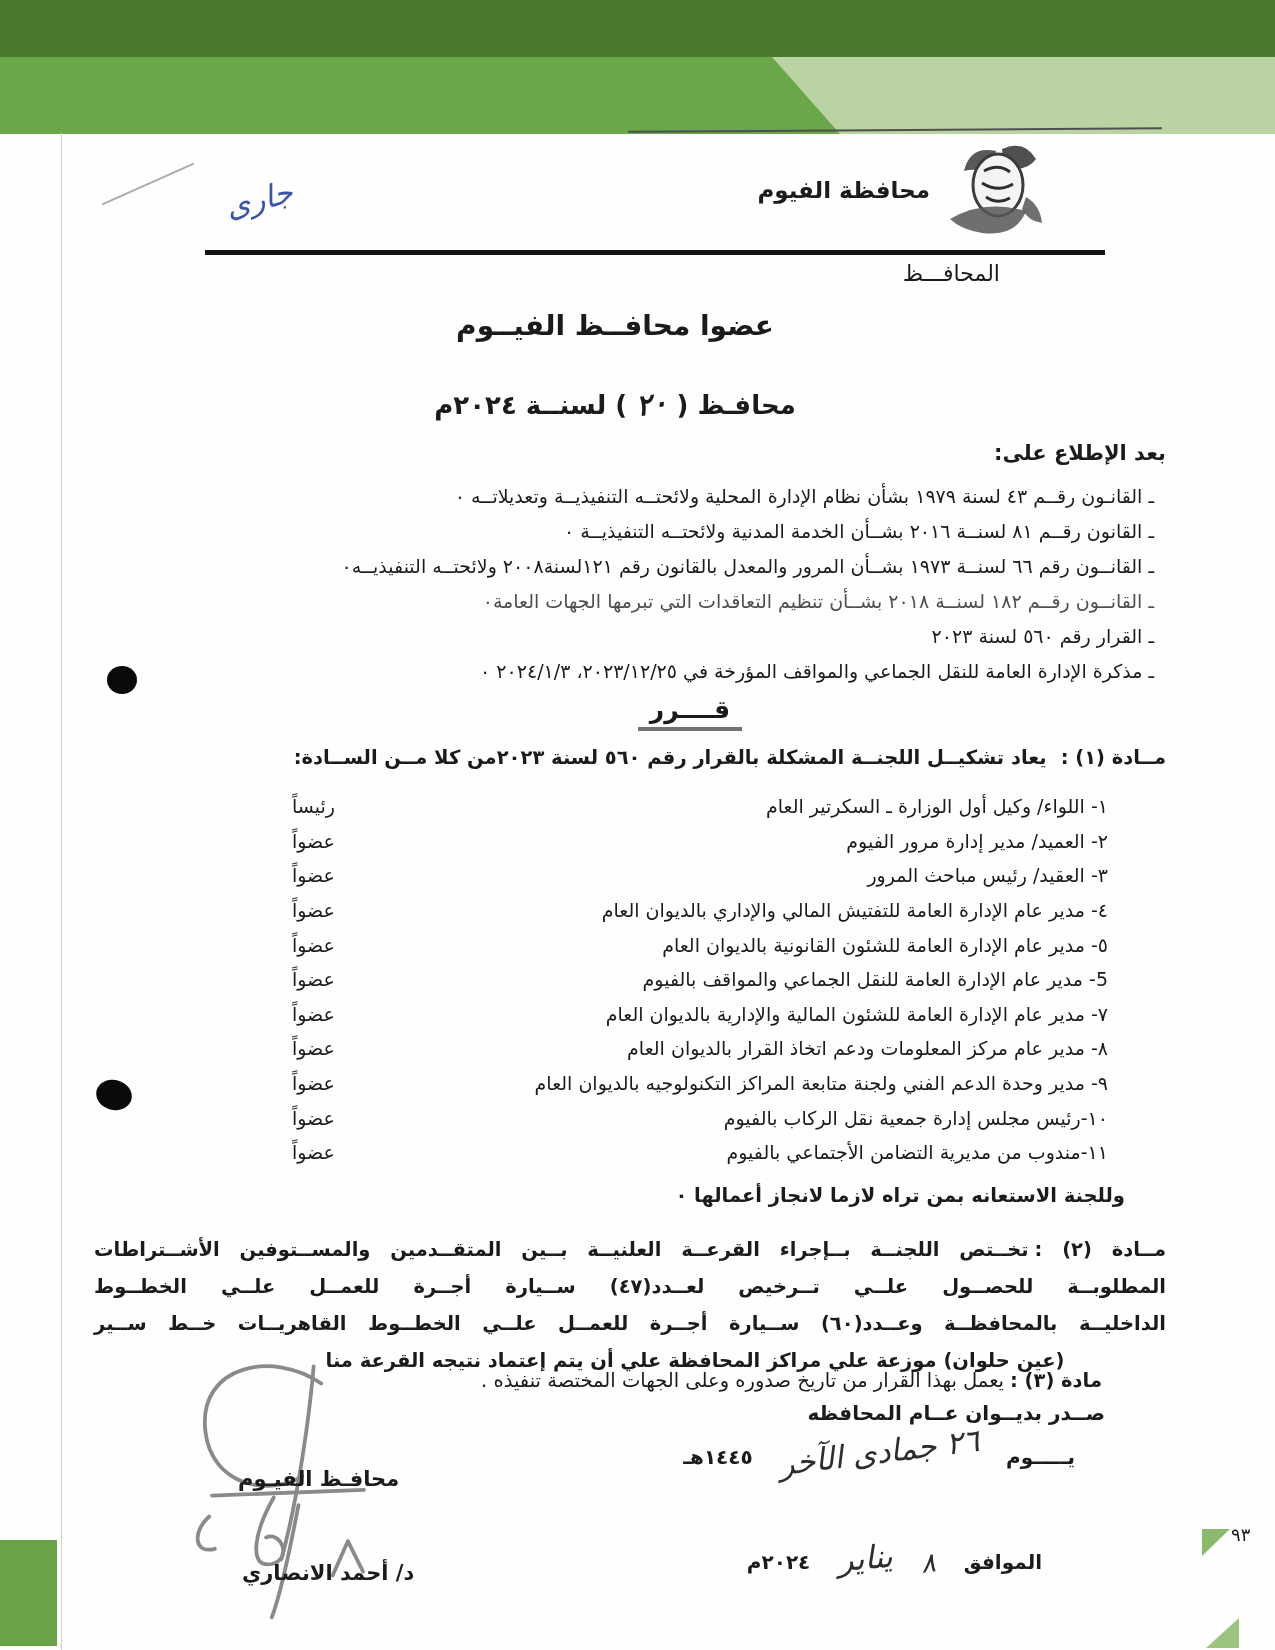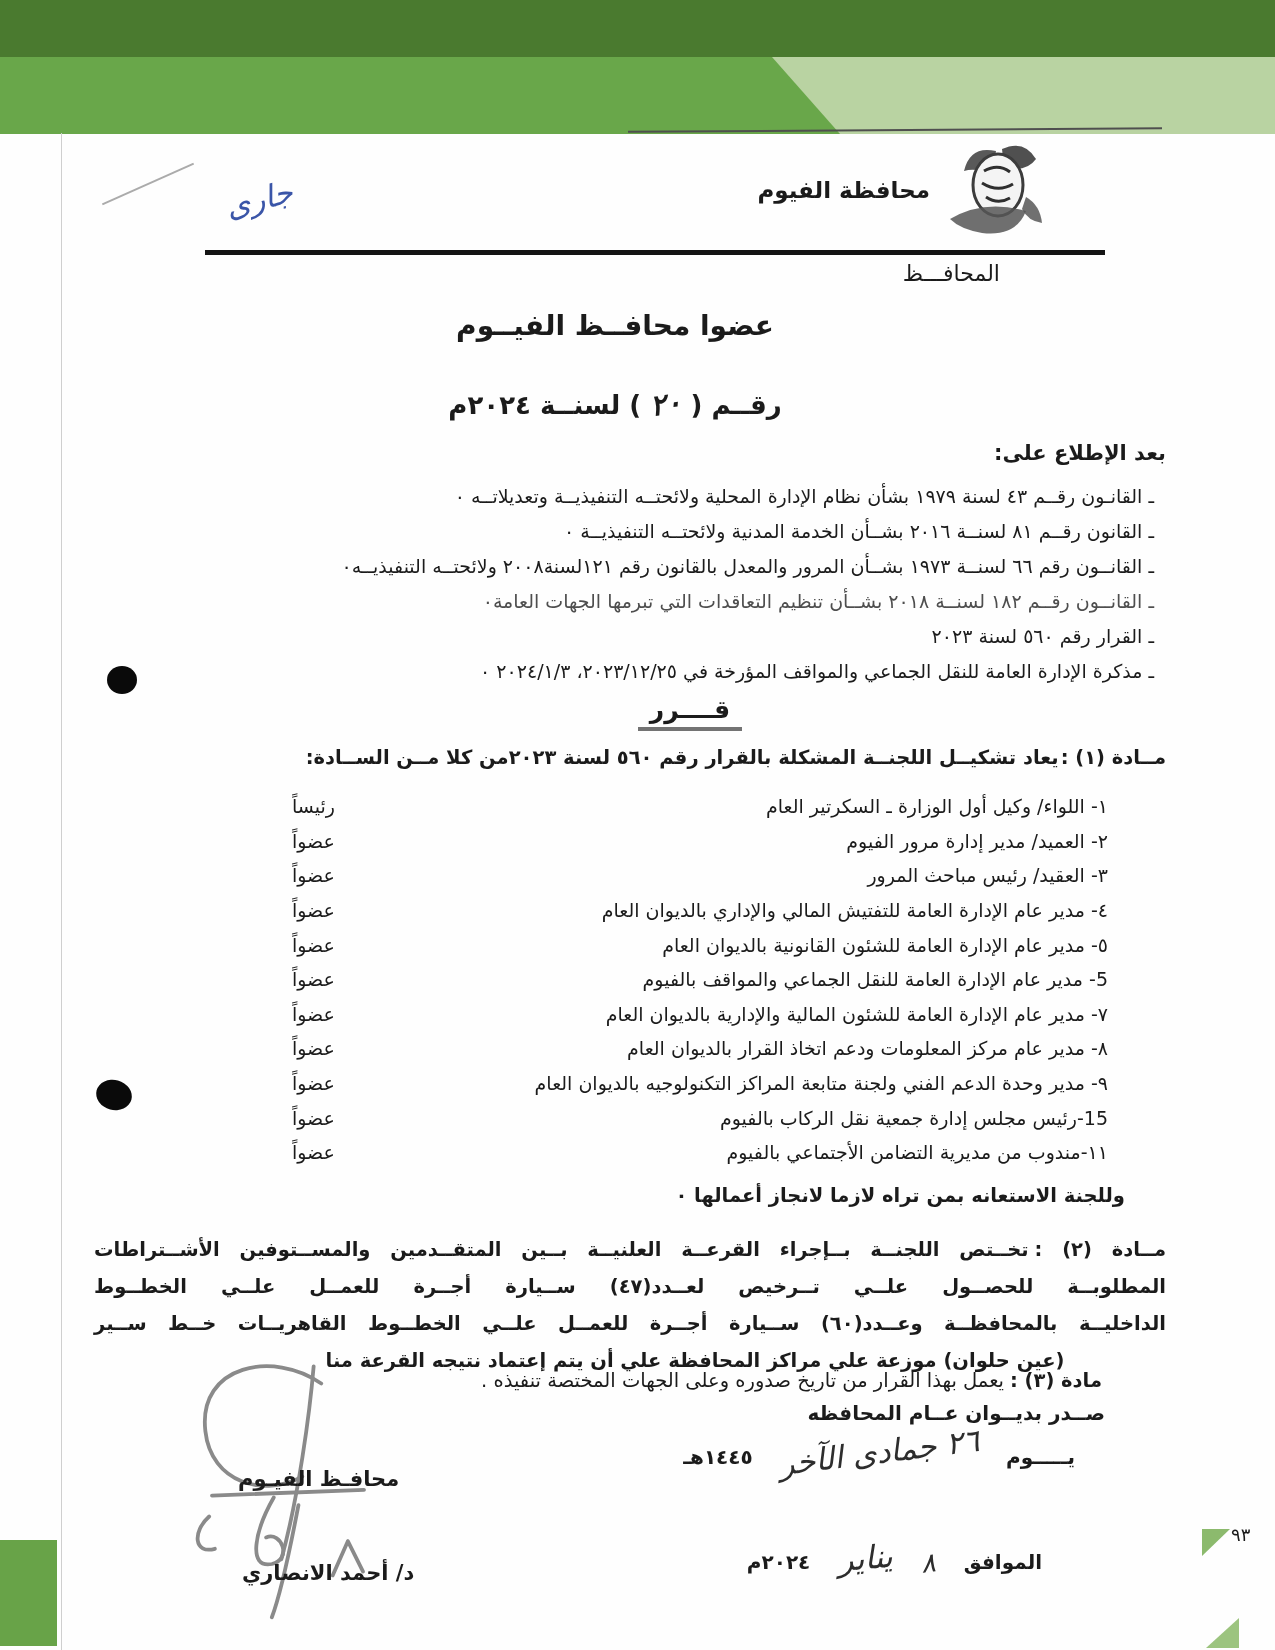--- a/index.html
+++ b/index.html
@@ -36,21 +36,21 @@
   .doc-number{position:absolute;top:254px;left:0;width:100%;text-align:center;font-size:26px;font-weight:700;white-space:nowrap;}
   .hand-num{display:inline-block;transform:rotate(-9deg);font-size:29px;font-style:italic;}
   .preamble-h{position:absolute;top:308px;right:4px;font-size:21px;font-weight:700;}
   .bullets{position:absolute;top:352px;right:16px;left:28px;}
   .bullet{text-align:right;white-space:nowrap;font-size:19px;line-height:23px;margin-bottom:12px;}
   .bullet.faded{color:#4e4e4e;filter:blur(.3px);}
   .qarrar{position:absolute;top:562px;left:0;width:100%;padding-left:150px;text-align:center;
         font-size:25px;font-weight:700;}
   .qarrar .u{border-bottom:4px solid #737373;padding:0 12px 3px;}
   .art1{position:absolute;top:613px;right:4px;font-size:19.5px;font-weight:700;white-space:nowrap;}
-  .art1 .lbl{margin-left:2px;}
+  .art1 .lbl{margin-left:14px;}
   .members{position:absolute;top:656px;right:62px;left:232px;}
   .mrow{display:flex;justify-content:space-between;align-items:center;height:34.6px;
         font-size:19px;white-space:nowrap;}
   .assist{position:absolute;top:1051px;right:45px;font-size:19.5px;font-weight:700;white-space:nowrap;}
   .art2{position:absolute;top:1098px;right:4px;left:34px;font-size:19.5px;font-weight:700;}
   .a2line{line-height:37px;text-align:justify;text-align-last:justify;}
   .a2line .lbl{margin-left:6px;}
   .a2last{line-height:37px;text-align:right;text-align-last:right;margin-right:0;padding-right:0;
         margin-left:130px;text-align-last:center;text-align:center;}
   .art3{position:absolute;top:1236px;right:68px;font-size:19.5px;white-space:nowrap;}
@@ -98,21 +98,21 @@
       <path d="M44 34 q14 -8 26 1 M42 46 q16 10 31 1 M46 60 q12 8 24 1" stroke="#2f2f2f" stroke-width="3" fill="none"></path>
       <path d="M86 60 q14 8 16 26 q-14 -2 -20 -14 Z" fill="#4c4c4c" opacity="0.8"></path>
       <path d="M10 82 Q44 62 86 74 Q76 100 42 96 Q20 92 10 82 Z" fill="#565656" opacity="0.85"></path>
     </svg>
 
     <div class="gov-name">محافظة الفيوم</div>
     <div class="rule"></div>
     <div class="gov-word">المحافـــظ</div>
 
     <div class="doc-title">عضوا محافــظ الفيــوم</div>
-    <div class="doc-number"><span>رقــم (</span> <span class="hand-num">٢٠</span> <span>) لسنــة ٢٠٢٤م</span></div>
+    <div class="doc-number"><span>محافـظ (</span> <span class="hand-num">٢٠</span> <span>) لسنــة ٢٠٢٤م</span></div>
 
     <div class="preamble-h">بعد الإطلاع على:</div>
     <div class="bullets">
       <div class="bullet">ـ القانـون رقــم ٤٣ لسنة ١٩٧٩ بشأن نظام الإدارة المحلية ولائحتــه التنفيذيــة وتعديلاتــه ٠</div>
       <div class="bullet">ـ القانون رقــم ٨١ لسنــة ٢٠١٦ بشــأن الخدمة المدنية ولائحتــه التنفيذيــة ٠</div>
       <div class="bullet">ـ القانــون رقم ٦٦ لسنــة ١٩٧٣ بشــأن المرور والمعدل بالقانون رقم ١٢١لسنة٢٠٠٨ ولائحتــه التنفيذيــه٠</div>
       <div class="bullet faded">ـ القانــون رقــم ١٨٢ لسنــة ٢٠١٨ بشــأن تنظيم التعاقدات التي تبرمها الجهات العامة٠</div>
       <div class="bullet">ـ القرار رقم ٥٦٠ لسنة ٢٠٢٣</div>
       <div class="bullet">ـ مذكرة الإدارة العامة للنقل الجماعي والمواقف المؤرخة في ٢٠٢٣/١٢/٢٥، ٢٠٢٤/١/٣ ٠</div>
     </div>
@@ -152,21 +152,21 @@
         </div>
       <div class="mrow">
           <span>٨- مدير عام مركز المعلومات ودعم اتخاذ القرار بالديوان العام</span>
           <span>عضواً</span>
         </div>
       <div class="mrow">
           <span>٩- مدير وحدة الدعم الفني ولجنة متابعة المراكز التكنولوجيه بالديوان العام</span>
           <span>عضواً</span>
         </div>
       <div class="mrow">
-          <span>15-رئيس مجلس إدارة جمعية نقل الركاب بالفيوم</span>
+          <span>١٠-رئيس مجلس إدارة جمعية نقل الركاب بالفيوم</span>
           <span>عضواً</span>
         </div>
       <div class="mrow">
           <span>١١-مندوب من مديرية التضامن الأجتماعي بالفيوم</span>
           <span>عضواً</span>
         </div>
     </div>
 
     <div class="assist">وللجنة الاستعانه بمن تراه لازما لانجاز أعمالها ٠</div>
 

